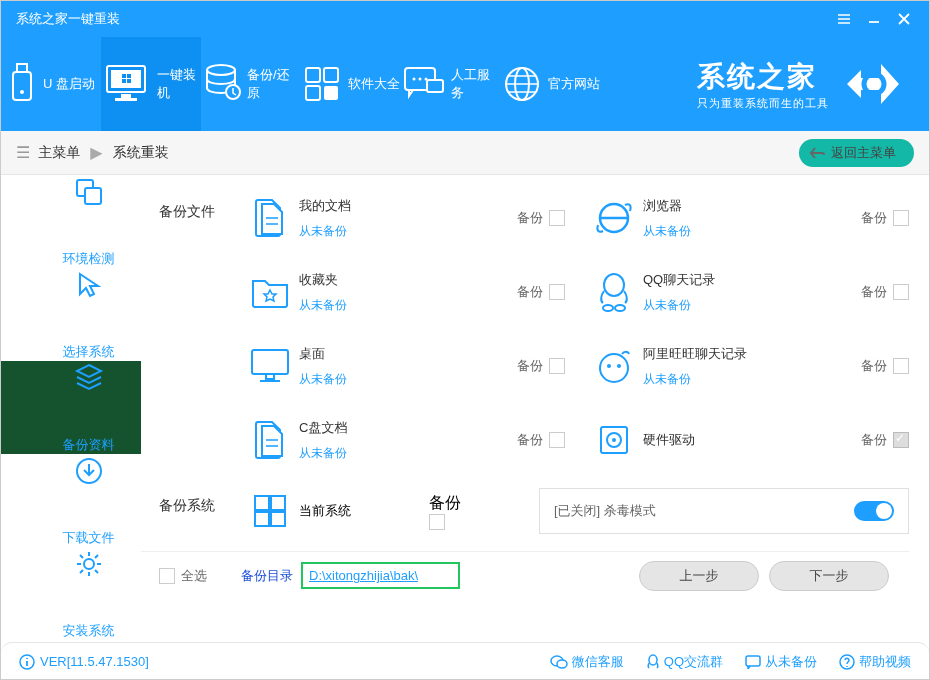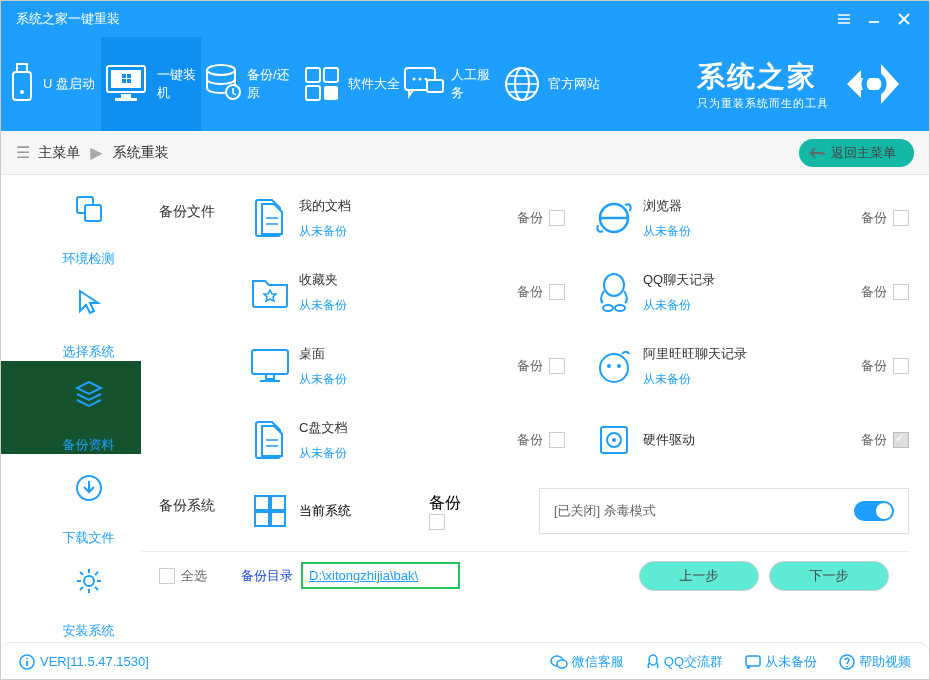--- a/index.html
+++ b/index.html
@@ -17,21 +17,21 @@
 .brand .bt .big { font-size: 28px; font-weight: bold; letter-spacing: 2px; }
 .brand .bt .sm { font-size: 11px; letter-spacing: 1px; }
 .breadbar { height: 44px; background: #f6f6f6; border-bottom: 1px solid #e6e6e6; display: flex; align-items: center; padding: 0 15px; }
 .breadbar .bicon { color: #999; margin-right: 8px; }
 .breadbar .blink { color: #333; font-size: 14px; }
 .breadbar .bsep { color: #aaa; margin: 0 10px; }
 .breadbar .bcur { color: #333; font-size: 14px; }
 .breadbar .backbtn { margin-left: auto; background: #14b8a6; border-radius: 14px; height: 28px; padding: 0 18px 0 10px; display: flex; align-items: center; font-size: 13px; color: #444; cursor: pointer; gap: 6px; }
 .main { display: flex; height: 467px; }
 .sidebar { width: 140px; background: #fff; }
-.step { height: 93px; display: flex; flex-direction: column; align-items: center; justify-content: flex-end; gap: 24px; color: #1e9fff; font-size: 13px; cursor: pointer; padding-left: 35px; }
+.step { height: 93px; display: flex; flex-direction: column; align-items: center; justify-content: space-between; gap: 24px; color: #1e9fff; font-size: 13px; cursor: pointer; padding-left: 35px; }
 .step.active { background: #14532d; }
 .step .sicon { height: 34px; display: flex; align-items: center; }
 .content { flex: 1; padding: 12px 20px 0 0; overflow: hidden; }
 .section { display: flex; margin-bottom: 10px; }
 .seclabel { width: 100px; font-size: 14px; color: #333; padding-top: 16px; text-align: left; padding-left: 18px; }
 .grid { flex: 1; display: grid; grid-template-columns: 1fr 1fr; column-gap: 20px; row-gap: 12px; }
 .item { display: flex; align-items: center; height: 62px; }
 .item .iicon { width: 58px; display: flex; justify-content: center; }
 .item .iinfo { width: 130px; }
 .item .iname { font-size: 13px; color: #333; }
@@ -43,21 +43,21 @@
 .sysrow { display: flex; align-items: center; height: 60px; }
 .sysrow .iicon { width: 58px; display: flex; justify-content: center; }
 .sysrow .iinfo { width: 130px; font-size: 13px; }
 .killbox { border: 1px solid #e0e0e0; flex: 1; height: 46px; display: flex; align-items: center; padding: 0 14px; font-size: 13px; color: #666; margin-left: 20px; }
 .toggle { width: 40px; height: 20px; background: #1e9fff; border-radius: 10px; margin-left: auto; position: relative; }
 .toggle:after { content: ""; width: 16px; height: 16px; background: #fff; border-radius: 50%; position: absolute; top: 2px; right: 2px; }
 .bottombar { height: 48px; border-top: 1px solid #eee; display: flex; align-items: center; padding: 0 20px 0 18px; margin-top: 6px; }
 .selall { display: flex; align-items: center; gap: 6px; font-size: 13px; color: #666; width: 82px; }
 .bakdir { font-size: 13px; color: #1d4ed8; margin-right: 8px; }
 .bakpath { color: #1e9fff; font-size: 13px; text-decoration: underline; border: 2px solid #22c55e; padding: 4px 40px 4px 6px; }
-.navbtn { width: 120px; height: 30px; border: 1px solid #ccc; border-radius: 15px; background: #5eead4; font-size: 13px; color: #444; display: flex; align-items: center; justify-content: center; cursor: pointer; margin-left: 10px; }
+.navbtn { width: 120px; height: 30px; border: 1px solid #ccc; border-radius: 15px; background: #e5e5e5; font-size: 13px; color: #444; display: flex; align-items: center; justify-content: center; cursor: pointer; margin-left: 10px; }
 .footer { height: 38px; border-top: 1px solid #e6e6e6; display: flex; align-items: center; padding: 0 18px; font-size: 13px; border-radius: 11px; }
 .footer .ver { color: #1e9fff; display: flex; align-items: center; gap: 5px; }
 .footer .flinks { margin-left: auto; display: flex; gap: 22px; }
 .footer .flink { color: #1e9fff; display: flex; align-items: center; gap: 4px; cursor: pointer; }
 svg { display: block; }
 </style>
 </head>
 <body>
 
 <div class="titlebar">

